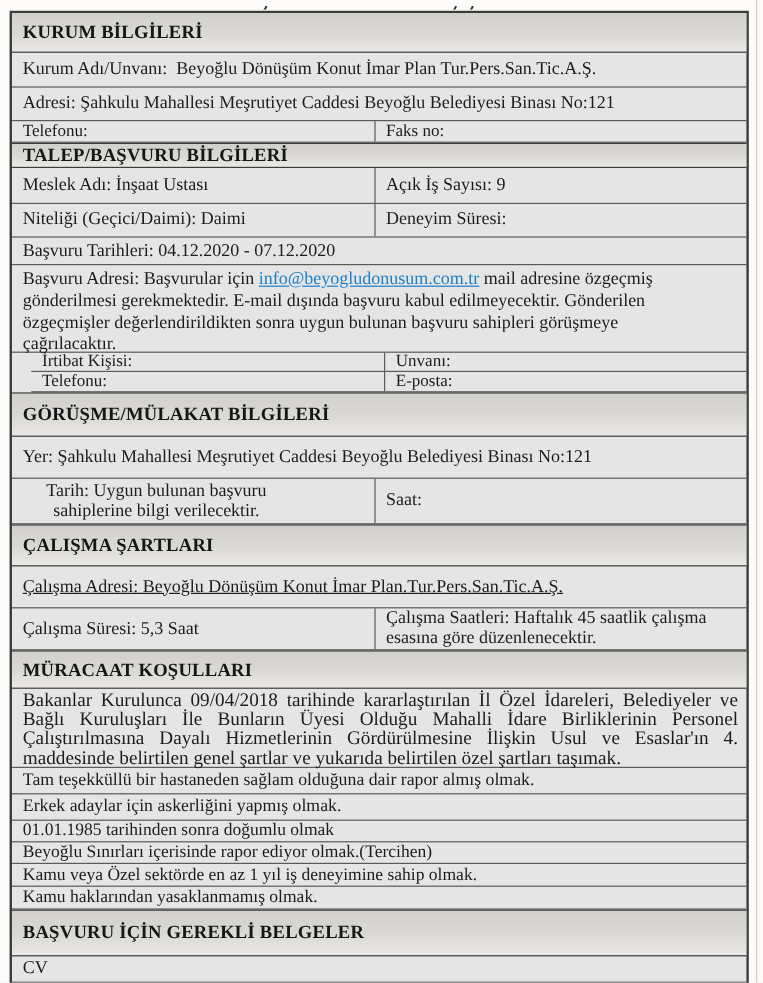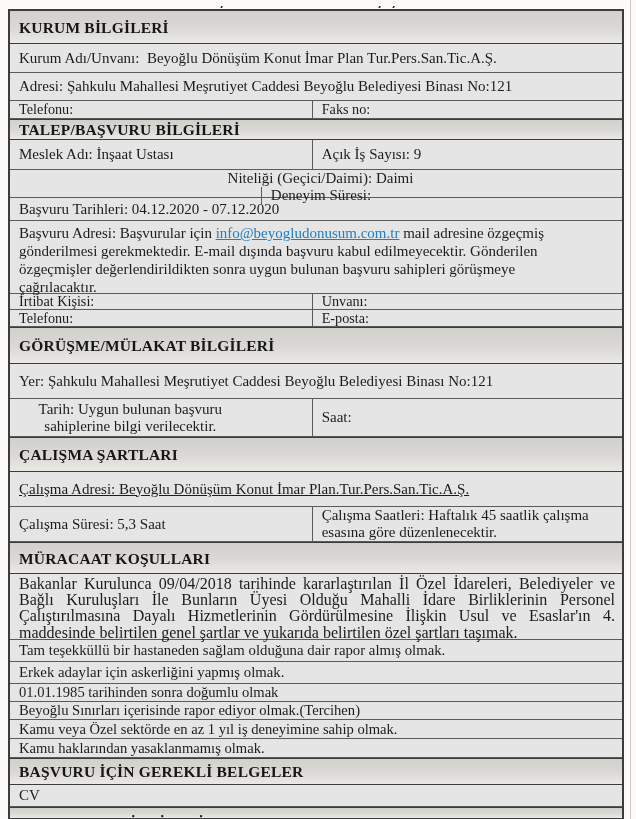--- a/index.html
+++ b/index.html
@@ -23,21 +23,21 @@
   .cell-left{flex:0 0 49.3%;}
   .cell-right{flex:1 1 auto;border-left:1px solid #5a5a58;}
   .sec-header{
     background:linear-gradient(180deg,#d2d0cd 0%,#dbd9d6 55%,#ebe9e6 100%);
     font-weight:bold;font-size:15.5px;letter-spacing:.2px;
     border-top:1px solid #3c3c3c;border-bottom:1px solid #3c3c3c;
     padding-left:9px;color:#161616;
   }
   .full{padding-left:9px;}
   .block{display:block;align-items:flex-start;padding:3px 55px 0 9px;line-height:18px;}
-  .small{font-size:14.2px;}
+  .small{font-size:14.2px;margin-left:16px;}
   .justify{
     display:block;text-align:justify;font-size:16px;line-height:16.2px;
     padding:2px 7px 0 9px;
   }
   .wrap2{display:flex;align-items:center;line-height:17px;}
   .email-link{color:#1b7fc9;text-decoration:underline;cursor:pointer;}
   .prewrap{white-space:pre-wrap;}
   .cut-row{overflow:hidden;align-items:flex-start;}
   .cut-row .cut-text{display:block;margin-top:6px;}
 </style>
@@ -83,21 +83,21 @@
 
   <div class="row" style="height:30px;">
     <div class="cell cell-left">
         <span>Meslek Adı: İnşaat Ustası</span>
       </div>
     <div class="cell cell-right">
         <span>Açık İş Sayısı: 9</span>
       </div>
   </div>
 
-  <div class="row" style="height:28px;flex-direction:column;">
+  <div class="row" style="height:28px;">
     <div class="cell cell-left">
         <span>Niteliği (Geçici/Daimi): Daimi</span>
       </div>
     <div class="cell cell-right">
         <span>Deneyim Süresi:</span>
       </div>
   </div>
 
   <div class="row full" style="height:23px;">
     <span>Başvuru Tarihleri: 04.12.2020 - 07.12.2020</span>
@@ -184,21 +184,21 @@
   </div>
 
   <div class="row full" style="height:19px;font-size:14.6px;">
     <span>Kamu veya Özel sektörde en az 1 yıl iş deneyimine sahip olmak.</span>
   </div>
 
   <div class="row full" style="height:19px;font-size:14.6px;">
     <span>Kamu haklarından yasaklanmamış olmak.</span>
   </div>
 
-  <div class="row sec-header" style="height:27px;">
+  <div class="row sec-header" style="height:39px;">
     <span>BAŞVURU İÇİN GEREKLİ BELGELER</span>
   </div>
 
   <div class="row full" style="height:22px;">
     <span>CV</span>
   </div>
 
   <div class="row sec-header cut-row" style="height:11px;border-bottom:none;">
     <span class="cut-text">FORM ONAY BİLGİLERİ</span>
   </div>

